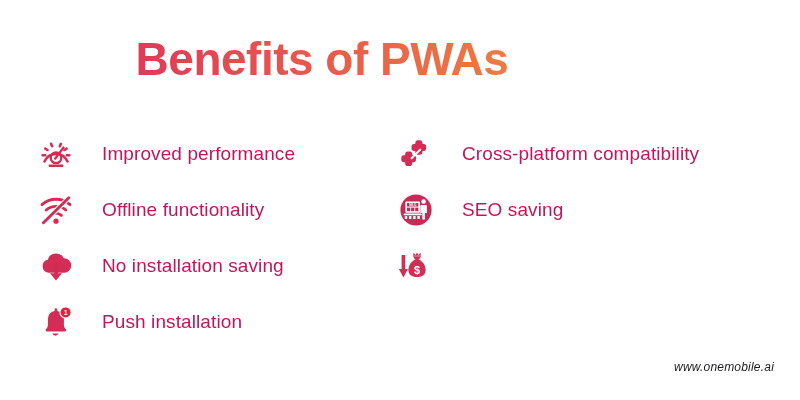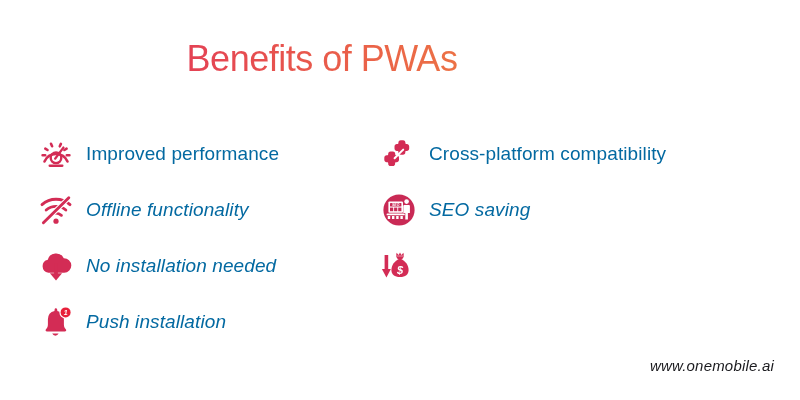--- a/index.html
+++ b/index.html
@@ -21,73 +21,73 @@
     background: #ffffff;
   }
 
   
   .title {
     position: absolute;
     top: 30px;
     left: 0;
     width: 644px;
     text-align: center;
-    font-size: 36px;
-    font-weight: 400;
+    font-size: 46px;
+    font-weight: 700;
     letter-spacing: -0.5px;
     line-height: 58px;
     background-image: linear-gradient(90deg, #E0275A 0%, #E23A57 22%, #EA6049 55%, #F0913E 100%);
     -webkit-background-clip: text;
     background-clip: text;
     color: transparent;
     -webkit-text-fill-color: transparent;
     white-space: nowrap;
   }
 
   
   .col {
     position: absolute;
     top: 126px;
   }
   .col-left  { left: 36px;  width: 360px; }
-  .col-right { left: 379px; width: 390px; }
+  .col-right { left: 396px; width: 390px; }
 
   .benefit {
     display: flex;
     align-items: center;
     height: 56px;
     margin-bottom: 0px;
   }
-  .benefit + .benefit { margin-top: 0px; font-style: italic; }
+  .benefit + .benefit { margin-top: 0px; }
 
   .bicon {
     width: 40px;
     height: 40px;
     flex: 0 0 40px;
     display: flex;
     align-items: center;
     justify-content: center;
   }
   .bicon svg { display: block; }
 
   .blabel {
-    margin-left: 10px;
+    margin-left: 26px;
     font-size: 19px;
     font-weight: 400;
-    color: #0369a1;
+    color: #be185d;
     letter-spacing: 0.1px;
     white-space: nowrap;
   }
 
   
   .footer-url {
     position: absolute;
     right: 26px;
     bottom: 26px;
-    font-size: 15px;
+    font-size: 12px;
     font-style: italic;
     color: #1b1b1f;
     letter-spacing: 0.2px;
   }
 </style>
 </head>
 <body>
 
 <div id="slide">
 
@@ -128,21 +128,21 @@
 
     <div class="benefit">
       <span class="bicon">
         <svg width="36" height="36" viewBox="0 0 36 36">
           <path d="M10.4 24.8 A6.6 6.6 0 0 1 9.8 11.8 A8.6 8.6 0 0 1 25.8 10.2
                    A6.9 6.9 0 0 1 26.2 24.8 Z" fill="#D32C55"></path>
           <rect x="16.1" y="15.5" width="3.8" height="12.2" fill="#D32C55"></rect>
           <path d="M11.9 25.2 L18 32.4 L24.1 25.2 Z" fill="#D32C55"></path>
         </svg>
       </span>
-      <span class="blabel">No installation needed</span>
+      <span class="blabel">No installation saving</span>
     </div>
 
     <div class="benefit">
       <span class="bicon">
         <svg width="36" height="36" viewBox="0 0 36 36">
           <path d="M17.4 4.0 a1.9 1.9 0 0 1 1.9 1.9 v1.0 a8.6 8.6 0 0 1 6.6 8.3
                    v5.4 c0 2.2 .7 3.4 1.9 4.6 c.9 .9 .3 2.3 -1.0 2.3
                    H9.0 c-1.3 0 -1.9 -1.4 -1.0 -2.3 c1.2 -1.2 1.9 -2.4 1.9 -4.6
                    v-5.4 a8.6 8.6 0 0 1 6.6 -8.3 v-1.0 a1.9 1.9 0 0 1 1.9 -1.9 z" fill="#D32C55"></path>
           <path d="M14.2 29.6 a3.5 3.5 0 0 0 6.4 0 z" fill="#D32C55"></path>

